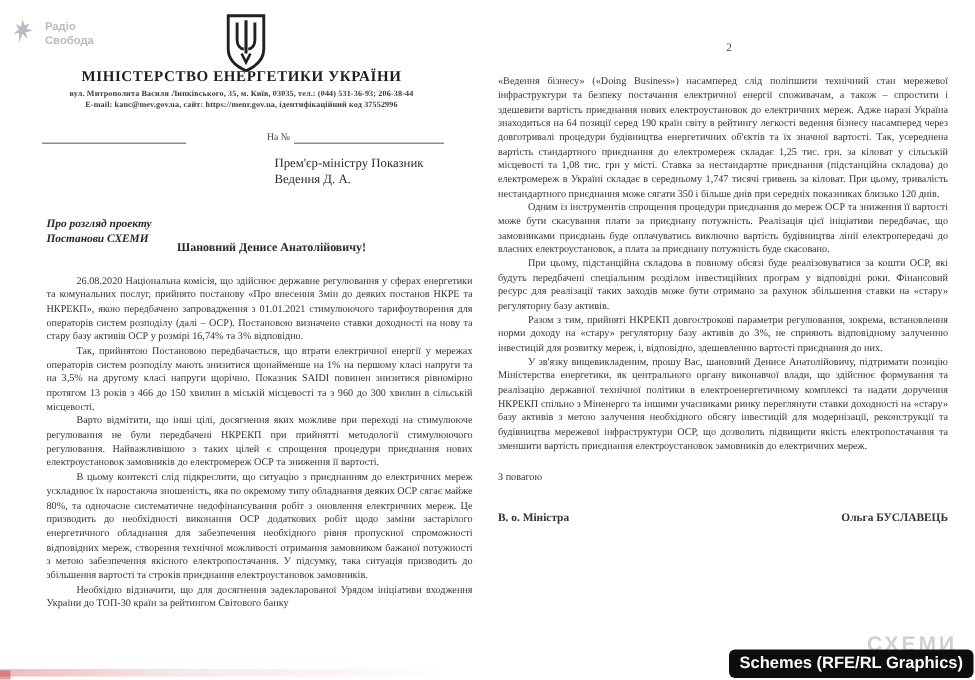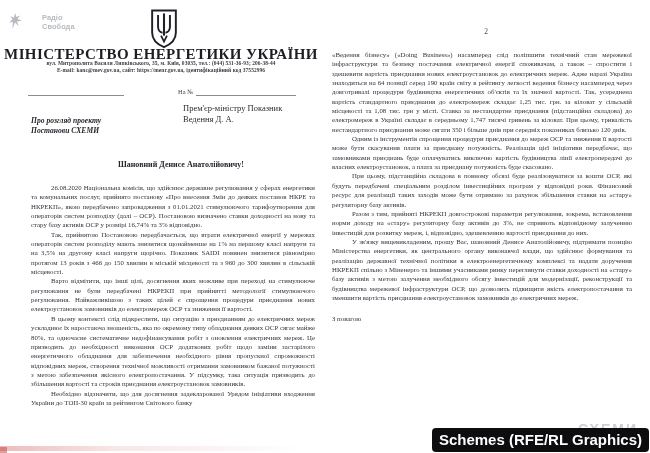--- a/index.html
+++ b/index.html
@@ -8,33 +8,33 @@
     background:#ffffff;
     font-family:"Liberation Serif","DejaVu Serif",serif;
     color:#2e2f36;
     -webkit-font-smoothing:antialiased;
   }
   .page{position:absolute;top:0;height:453px;background:#fff;}
   #page1{left:0;width:322px;}
   #page2{left:322px;width:328px;}
 
   
-  .rs-logo{position:absolute;top:13px;left:9px;display:flex;gap:20px;align-items:flex-start;color:#b7bbc1;}
+  .rs-logo{position:absolute;top:13px;left:9px;display:flex;gap:8px;align-items:flex-start;color:#b7bbc1;}
   .rs-logo .rs-text{font-family:"Liberation Sans",sans-serif;font-weight:bold;font-size:7.5px;line-height:9px;width:44px;}
   .emblem{position:absolute;top:9px;left:149px;width:30px;height:40px;}
   .ministry-title{position:absolute;top:46px;left:0;width:100%;text-align:center;
-    font-weight:bold;font-size:15px;letter-spacing:.4px;color:#1d1e24;}
+    font-weight:bold;font-size:10px;letter-spacing:.4px;color:#1d1e24;}
   .addr{position:absolute;left:0;width:100%;text-align:center;font-weight:bold;
     font-size:5.4px;color:#3a3b42;letter-spacing:.1px;}
   .addr1{top:60px;} .addr2{top:67px;}
   .ref-line-left{position:absolute;top:95px;left:28px;width:96px;border-bottom:1px solid #8a8c92;height:0;}
   .ref-no{position:absolute;top:88px;left:178px;font-size:6.5px;color:#45464d;}
   .ref-line-right{position:absolute;top:95px;left:196px;width:100px;border-bottom:1px solid #8a8c92;height:0;}
   .addressee{position:absolute;top:103px;left:183px;font-size:8.5px;line-height:11px;color:#2b2c33;}
-  .subject{position:absolute;top:116px;left:31px;font-weight:bold;font-style:italic;
+  .subject{position:absolute;top:144px;left:31px;font-weight:bold;font-style:italic;
     font-size:7.6px;line-height:10px;color:#26272e;}
   .salutation{position:absolute;top:160px;left:0;width:100%;text-align:center;
     font-weight:bold;font-size:8px;color:#26272e;margin-left:20px;}
 
   
   .bodytext{position:absolute;font-size:6.8px;line-height:9.35px;text-align:justify;color:#33343b;}
   #page1 .bodytext{top:183px;left:31px;width:284px;}
   #page2 .bodytext{top:50px;left:10px;width:300px;}
   .para{margin:0;text-indent:20px;}
   .para.noindent{text-indent:0;}
@@ -42,21 +42,21 @@
   .pagenum{position:absolute;top:27px;left:0;width:100%;text-align:center;font-size:7.5px;color:#45464d;}
 
   .closing{margin-top:12px;text-indent:0;}
   .sig-row{display:flex;justify-content:space-between;margin-top:16px;font-weight:bold;font-size:7.6px;}
 
   
   .schemes-light{position:absolute;right:12px;bottom:16px;
     font-family:"Liberation Sans",sans-serif;font-weight:bold;font-size:14px;
     letter-spacing:2px;color:#cdd0d4;margin-left:13px;}
   .schemes-badge{position:absolute;right:1px;bottom:1px;background:#0d0d0f;color:#fdfdfd;
-    font-family:"Liberation Sans",sans-serif;font-weight:bold;font-size:15px;
+    font-family:"Liberation Sans",sans-serif;font-weight:bold;font-size:11px;
     padding:3px 7px 4px 7px;border-radius:4px;white-space:nowrap;margin-top:14px;}
   .artifact-pink{position:absolute;left:0;bottom:2px;width:300px;height:5px;
     background:linear-gradient(90deg,rgba(216,106,106,.45),rgba(226,150,150,.22) 40%,rgba(230,170,170,.12) 75%,transparent);}
   .artifact-red{position:absolute;left:0;bottom:0;width:7px;height:6px;background:rgba(197,76,76,.55);}
 </style>
 </head>
 <body>
 
 <div class="page" id="page1">
 
@@ -115,17 +115,21 @@
   <div class="pagenum">2</div>
 
   <div class="bodytext">
     <p class="para noindent">«Ведення бізнесу» («Doing Business») насамперед слід поліпшити технічний стан мережевої інфраструктури та безпеку постачання електричної енергії споживачам, а також – спростити і здешевити вартість приєднання нових електроустановок до електричних мереж. Адже наразі Україна знаходиться на 64 позиції серед 190 країн світу в рейтингу легкості ведення бізнесу насамперед через довготривалі процедури будівництва енергетичних об'єктів та їх значної вартості. Так, усереднена вартість стандартного приєднання до електромереж складає 1,25 тис. грн. за кіловат у сільській місцевості та 1,08 тис. грн у місті. Ставка за нестандартне приєднання (підстанційна складова) до електромереж в Україні складає в середньому 1,747 тисячі гривень за кіловат. При цьому, тривалість нестандартного приєднання може сягати 350 і більше днів при середніх показниках близько 120 днів.</p>
     <p class="para">Одним із інструментів спрощення процедури приєднання до мереж ОСР та зниження її вартості може бути скасування плати за приєднану потужність. Реалізація цієї ініціативи передбачає, що замовниками приєднань буде оплачуватись виключно вартість будівництва лінії електропередачі до власних електроустановок, а плата за приєднану потужність буде скасовано.</p>
     <p class="para">При цьому, підстанційна складова в повному обсязі буде реалізовуватися за кошти ОСР, які будуть передбачені спеціальним розділом інвестиційних програм у відповідні роки. Фінансовий ресурс для реалізації таких заходів може бути отримано за рахунок збільшення ставки на «стару» регуляторну базу активів.</p>
     <p class="para">Разом з тим, прийняті НКРЕКП довгострокові параметри регулювання, зокрема, встановлення норми доходу на «стару» регуляторну базу активів до 3%, не сприяють відповідному залученню інвестицій для розвитку мереж, і, відповідно, здешевленню вартості приєднання до них.</p>
     <p class="para">У зв'язку вищевикладеним, прошу Вас, шановний Денисе Анатолійовичу, підтримати позицію Міністерства енергетики, як центрального органу виконавчої влади, що здійснює формування та реалізацію державної технічної політики в електроенергетичному комплексі та надати доручення НКРЕКП спільно з Міненерго та іншими учасниками ринку переглянути ставки доходності на «стару» базу активів з метою залучення необхідного обсягу інвестицій для модернізації, реконструкції та будівництва мережевої інфраструктури ОСР, що дозволить підвищити якість електропостачання та зменшити вартість приєднання електроустановок замовників до електричних мереж.</p>
 
     <p class="para closing">З повагою</p>
+    <div class="sig-row">
+      <span>В. о. Міністра</span>
+      <span>Ольга БУСЛАВЕЦЬ</span>
+    </div>
   </div>
 
   <div class="schemes-light">СХЕМИ</div>
   <div class="schemes-badge">Schemes (RFE/RL Graphics)</div>
 </div>
 
 </body></html>

